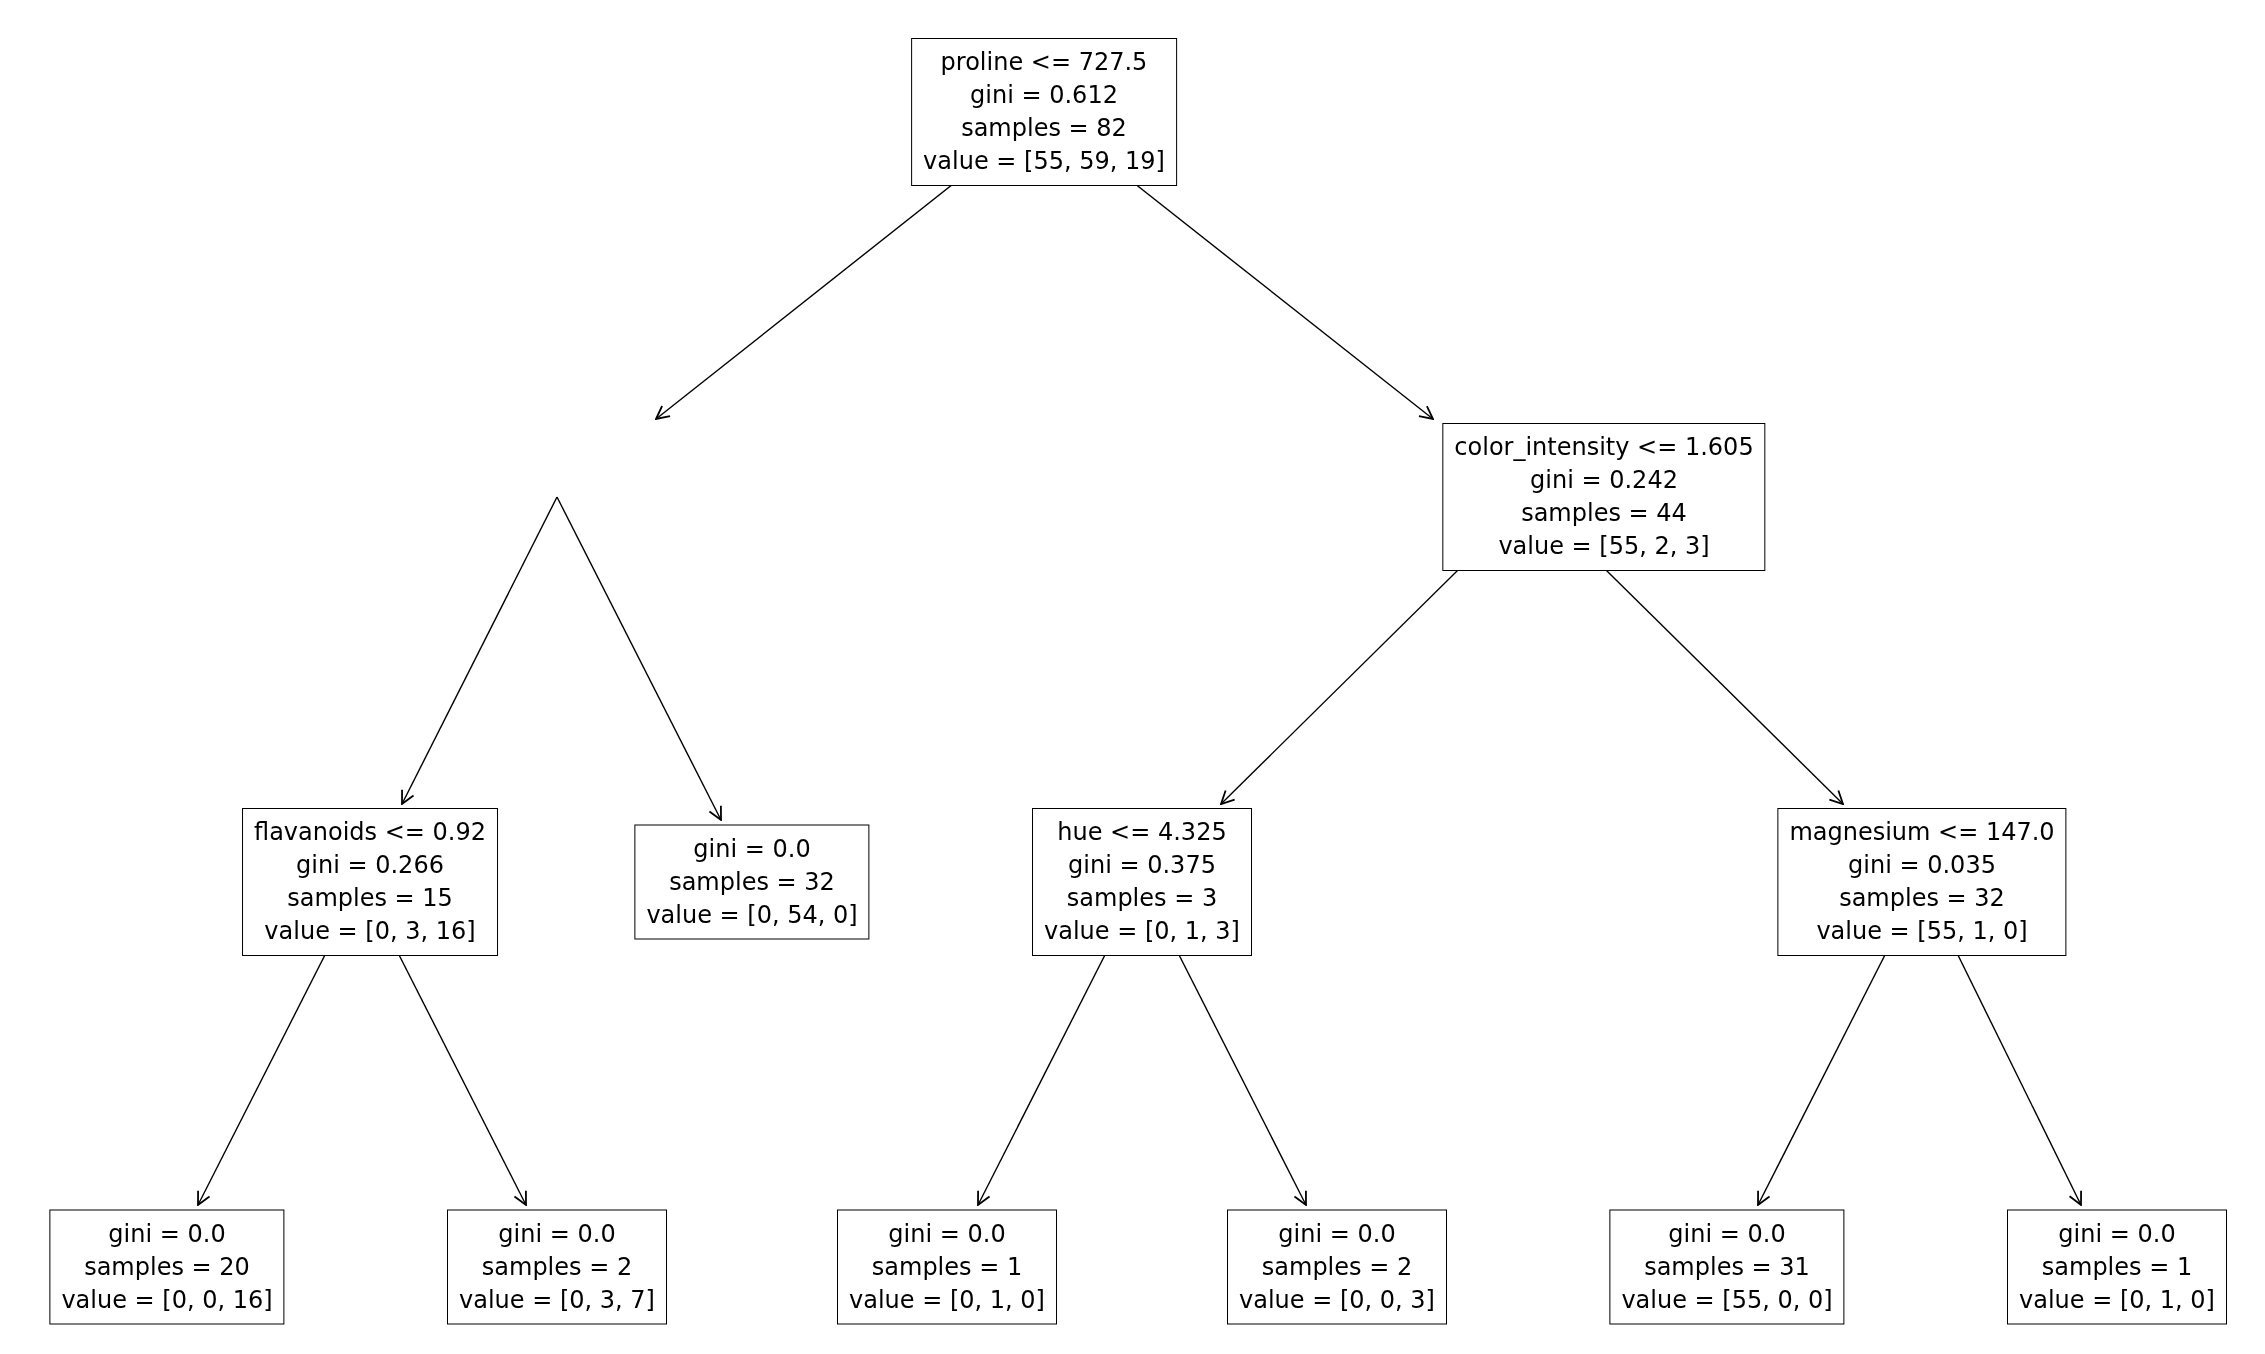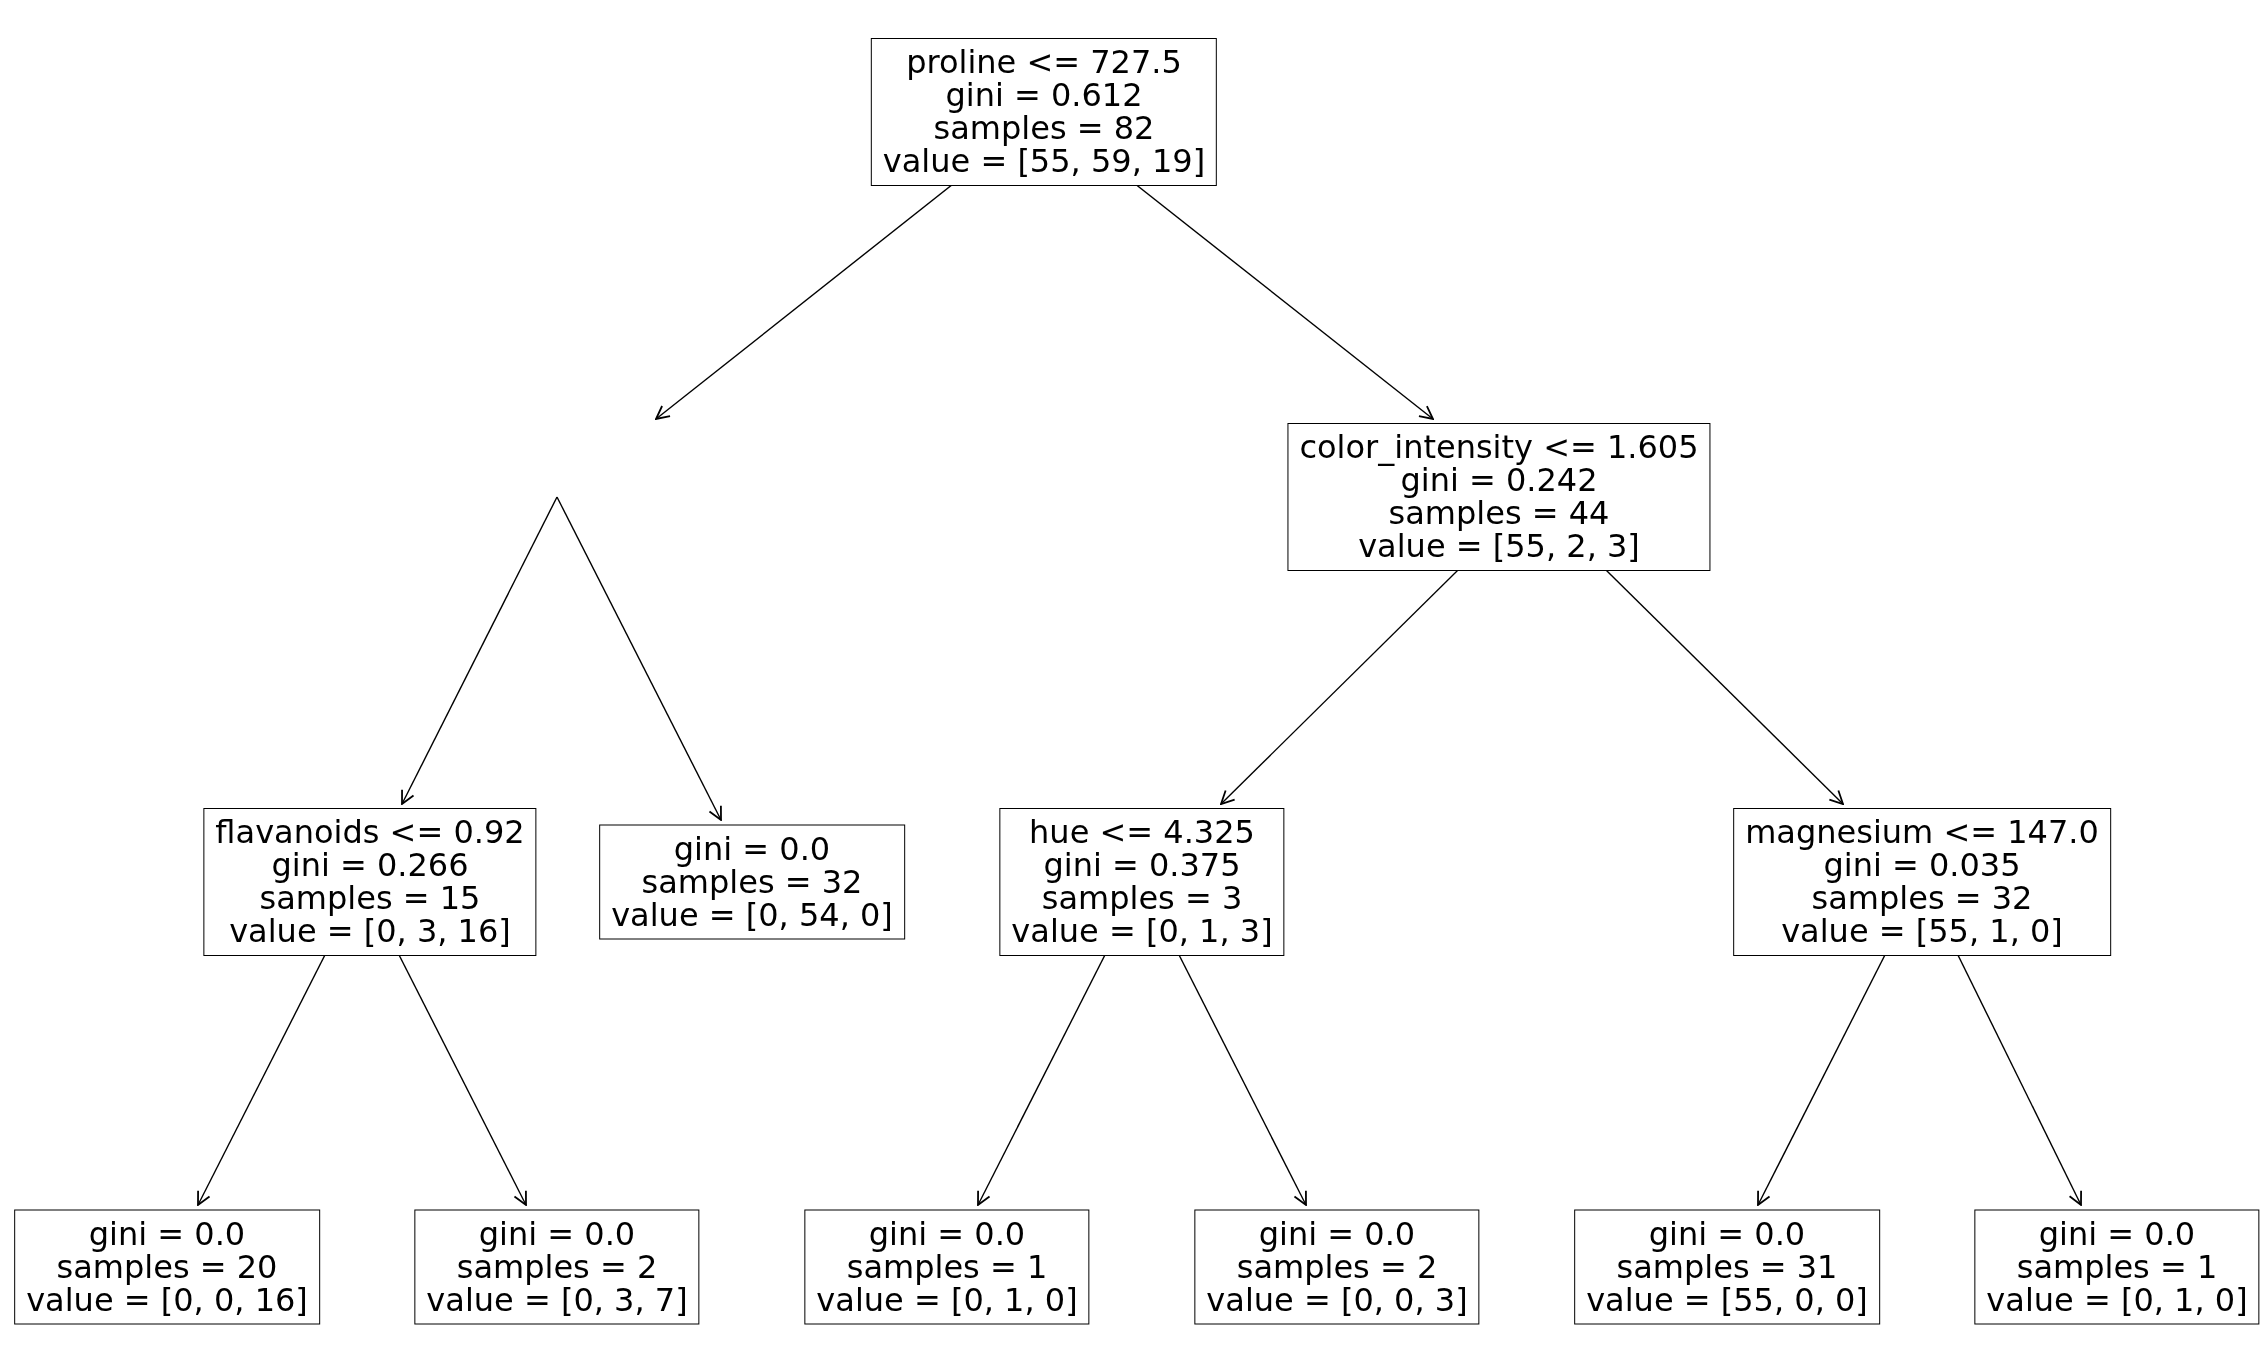--- a/index.html
+++ b/index.html
@@ -30,21 +30,21 @@
   .node {
     position: absolute;
     transform: translate(-50%, -50%);
     background: #ffffff;
     border: 1.5px solid #000000;
     padding: 7px 11px;
     text-align: center;
     white-space: nowrap;
     color: #000000;
     font-family: "DejaVu Sans", sans-serif;
-    font-size: 32px;
+    font-size: 24px;
     line-height: 33px;
     z-index: 1;
   }
 </style>
 </head>
 <body>
 
 <div id="figure">
 
   <svg id="edges" viewBox="0 0 2265 1354" xmlns="http://www.w3.org/2000/svg">
@@ -68,21 +68,21 @@
   </svg>
 
   <div class="node" style="left:1044px;top:112px">
     <div>proline &lt;= 727.5</div>
     <div>gini = 0.612</div>
     <div>samples = 82</div>
     <div>value = [55, 59, 19]</div>
   </div>
 
 
-  <div class="node" style="left:1499px;top:497px">
+  <div class="node" style="left:1604px;top:497px">
     <div>color_intensity &lt;= 1.605</div>
     <div>gini = 0.242</div>
     <div>samples = 44</div>
     <div>value = [55, 2, 3]</div>
   </div>
 
   <div class="node" style="left:370px;top:882px">
     <div>flavanoids &lt;= 0.92</div>
     <div>gini = 0.266</div>
     <div>samples = 15</div>

